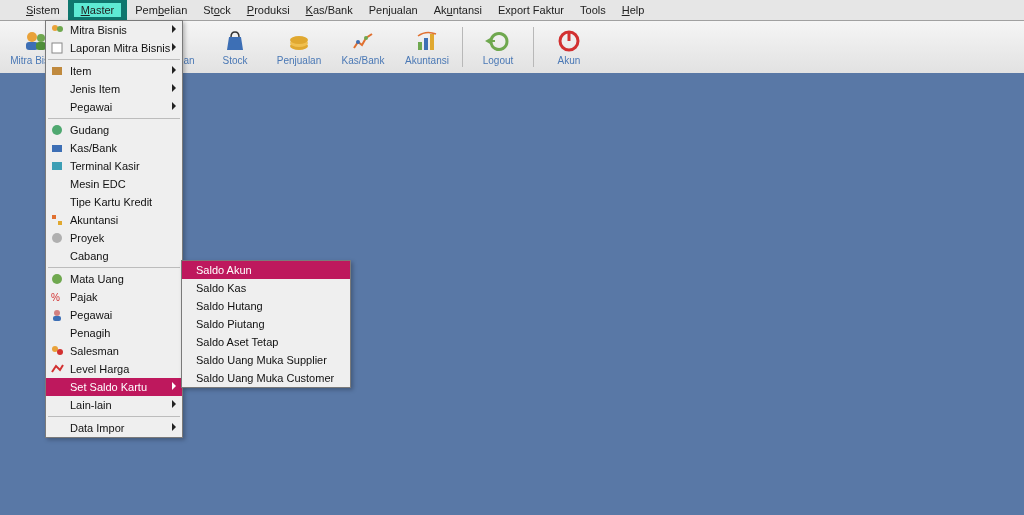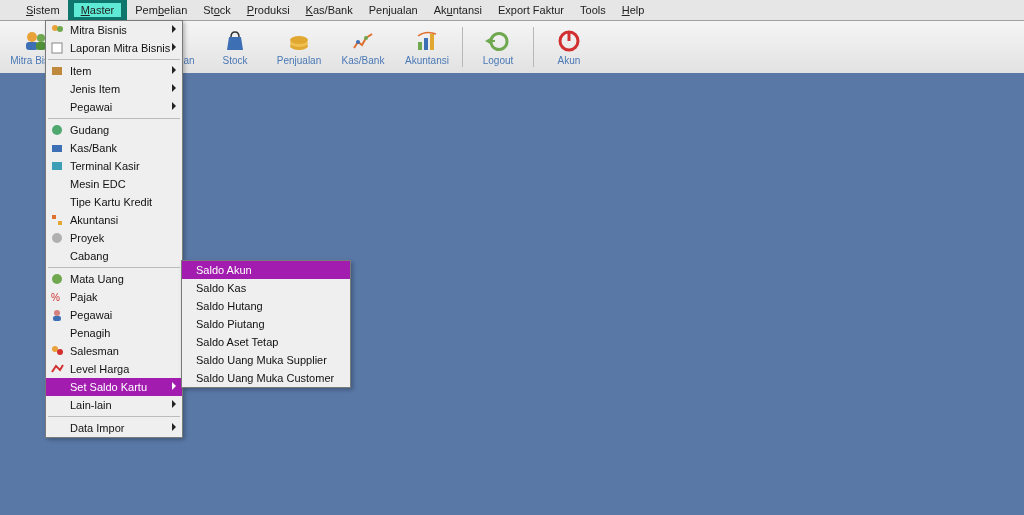--- a/index.html
+++ b/index.html
@@ -11,21 +11,21 @@
 .tbtn{width:60px;height:48px;display:flex;flex-direction:column;align-items:center;justify-content:center;margin:0 2px;cursor:default}
 .tbtn .ticon{width:26px;height:26px;display:flex;align-items:center;justify-content:center}
 .tbtn .tlabel{font-size:10px;color:#4a78b5;margin-top:1px}
 .sep{width:1px;height:40px;background:#b8b8b8;margin:0 3px}
 .client{position:absolute;left:0;top:73px;right:0;bottom:0;background:#5978a6}
 .dropdown{position:absolute;background:#efefef;border:1px solid #7a7a7a;box-shadow:2px 2px 4px rgba(0,0,0,.25);z-index:10}
 .dropdown .drow{display:flex;align-items:center;height:18px;padding:0 18px 0 2px;cursor:default;color:#111;position:relative}
 .dropdown .drow .dicon{width:18px;height:18px;display:flex;align-items:center;justify-content:center;margin-right:4px;flex-shrink:0}
 .dropdown .drow .dlabel{flex:1;white-space:nowrap}
 .dropdown .drow .arrow{position:absolute;right:6px;top:4px;border-left:4px solid #222;border-top:4px solid transparent;border-bottom:4px solid transparent}
-.dropdown .drow.hl{background:#a21caf;color:#fff}
+.dropdown .drow.hl{background:#be185d;color:#fff}
 .dropdown .drow.hl .arrow{border-left-color:#fff}
 .dropdown .dsep{height:1px;background:#bcbcbc;margin:2px 2px}
 .dd-main{left:45px;top:20px;width:136px}
 .dd-sub{left:181px;top:260px;width:168px}
 .dd-sub .drow{padding-left:14px}
 </style>
 </head>
 <body>
 
 <div class="menubar">

